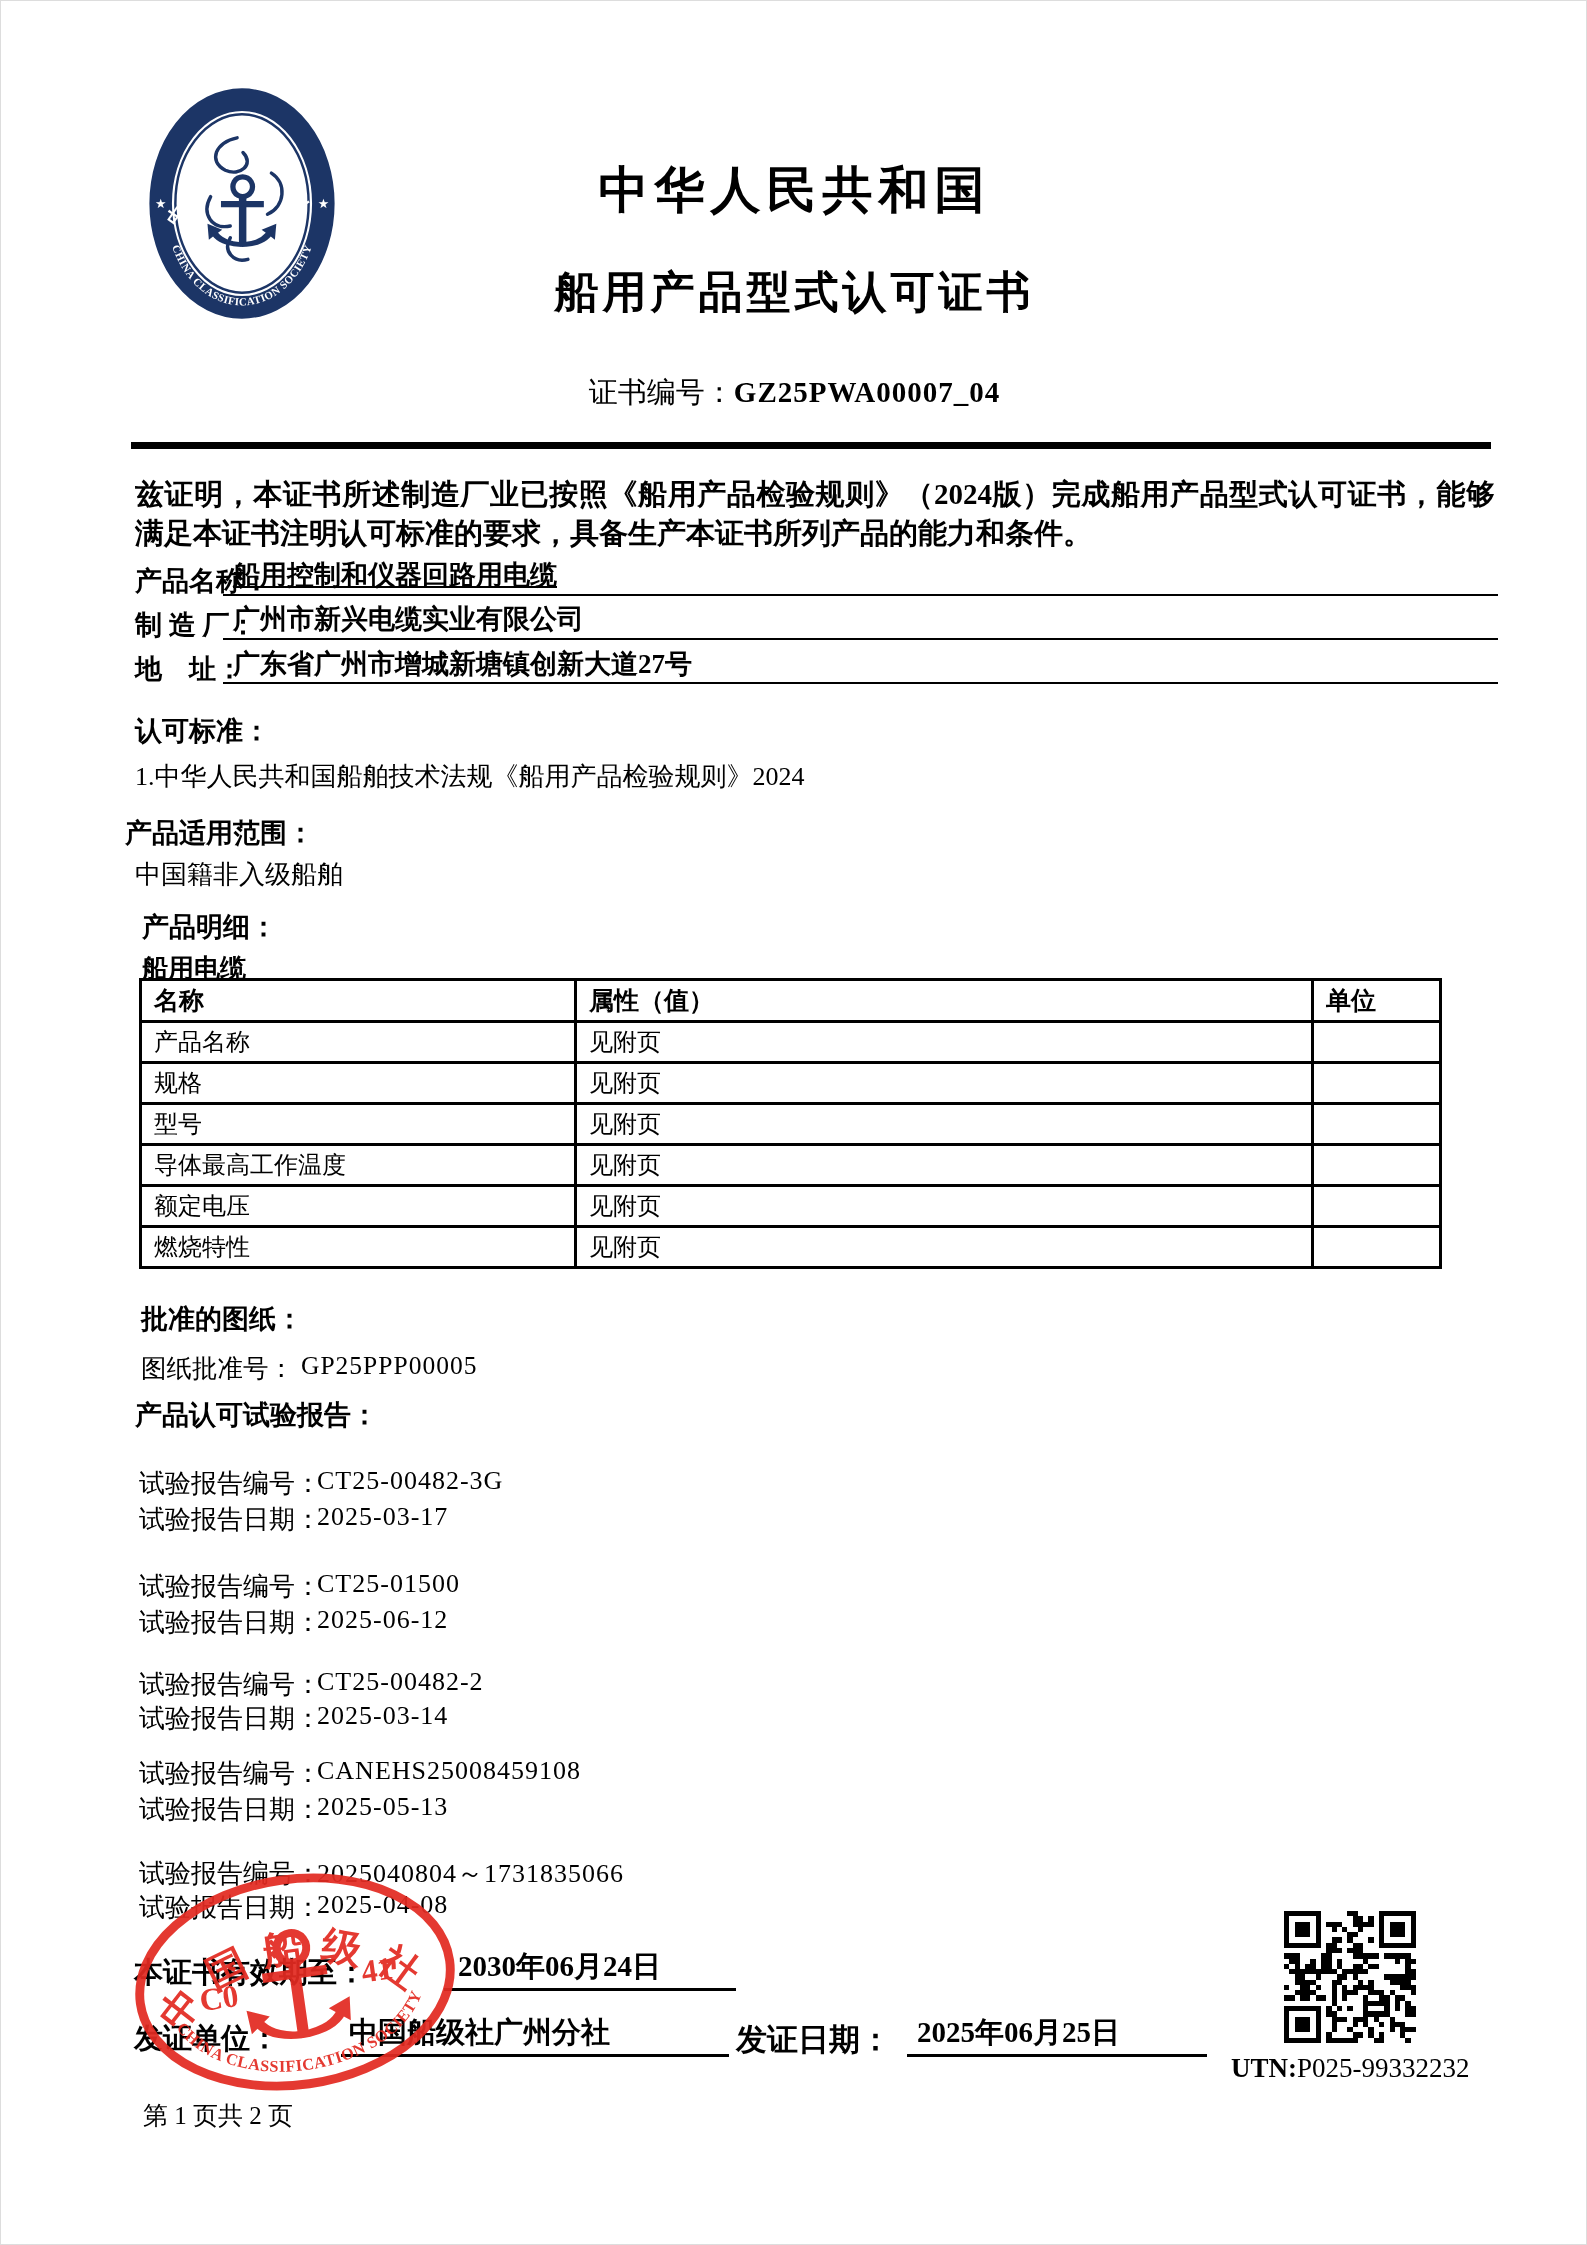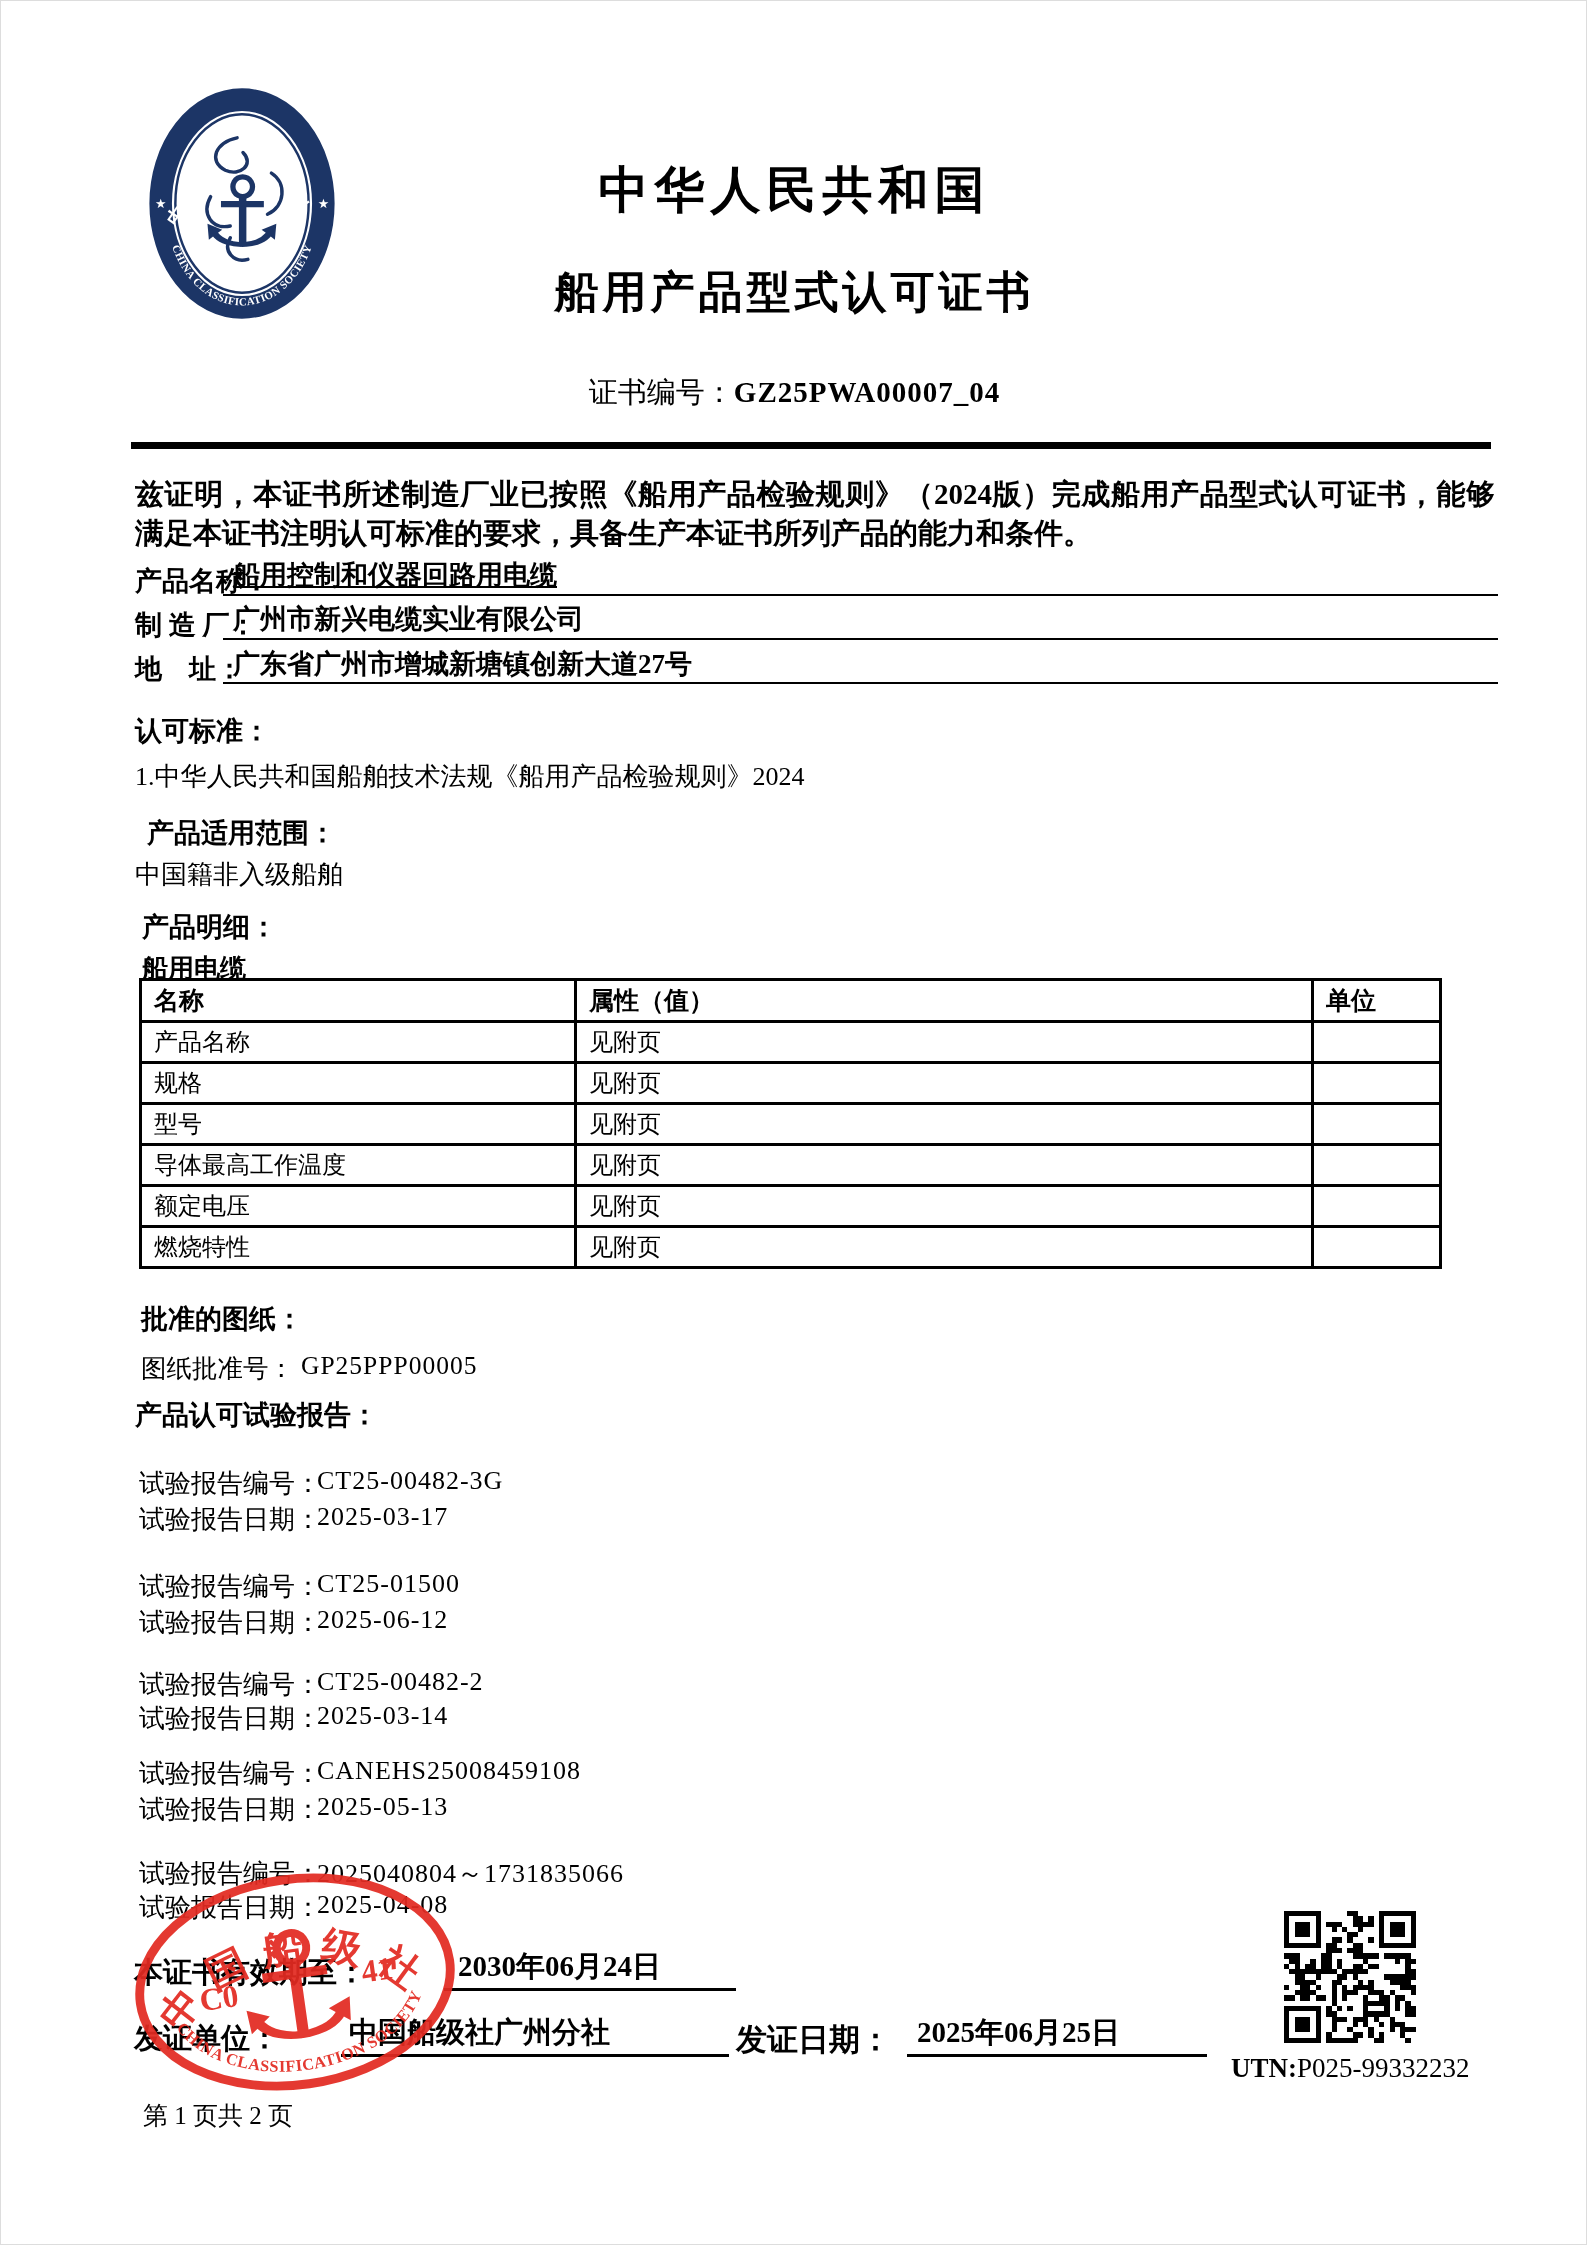--- a/index.html
+++ b/index.html
@@ -80,21 +80,21 @@
   </div>
 
   <div class="abs b" style="left:134px; top:650px; font-size:27px;">地　址：</div>
   <div class="u" style="left:222px; top:646px; width:1275px; height:37px;align-items:center;">
     <span class="b" style="font-size:27px; padding-left:10px;">广东省广州市增城新塘镇创新大道27号</span>
   </div>
 
   <div class="abs b" style="left:134px; top:712px; font-size:27px;">认可标准：</div>
   <div class="abs" style="left:134px; top:758px; font-size:26px;">1.中华人民共和国船舶技术法规《船用产品检验规则》2024</div>
 
-  <div class="abs b" style="left:146px; top:814px; font-size:27px;">产品适用范围：</div>
+  <div class="abs b" style="left:124px; top:814px; font-size:27px;">产品适用范围：</div>
   <div class="abs" style="left:134px; top:856px; font-size:26px;">中国籍非入级船舶</div>
 
   <div class="abs b" style="left:141px; top:908px; font-size:27px;">产品明细：</div>
   <div class="abs b" style="left:141px; top:950px; font-size:26px;">船用电缆</div>
 
   <div class="abs" style="left:138px; top:977px;">
     <table class="ptable">
       <colgroup>
           <col style="width:435px">
           <col style="width:737px">

